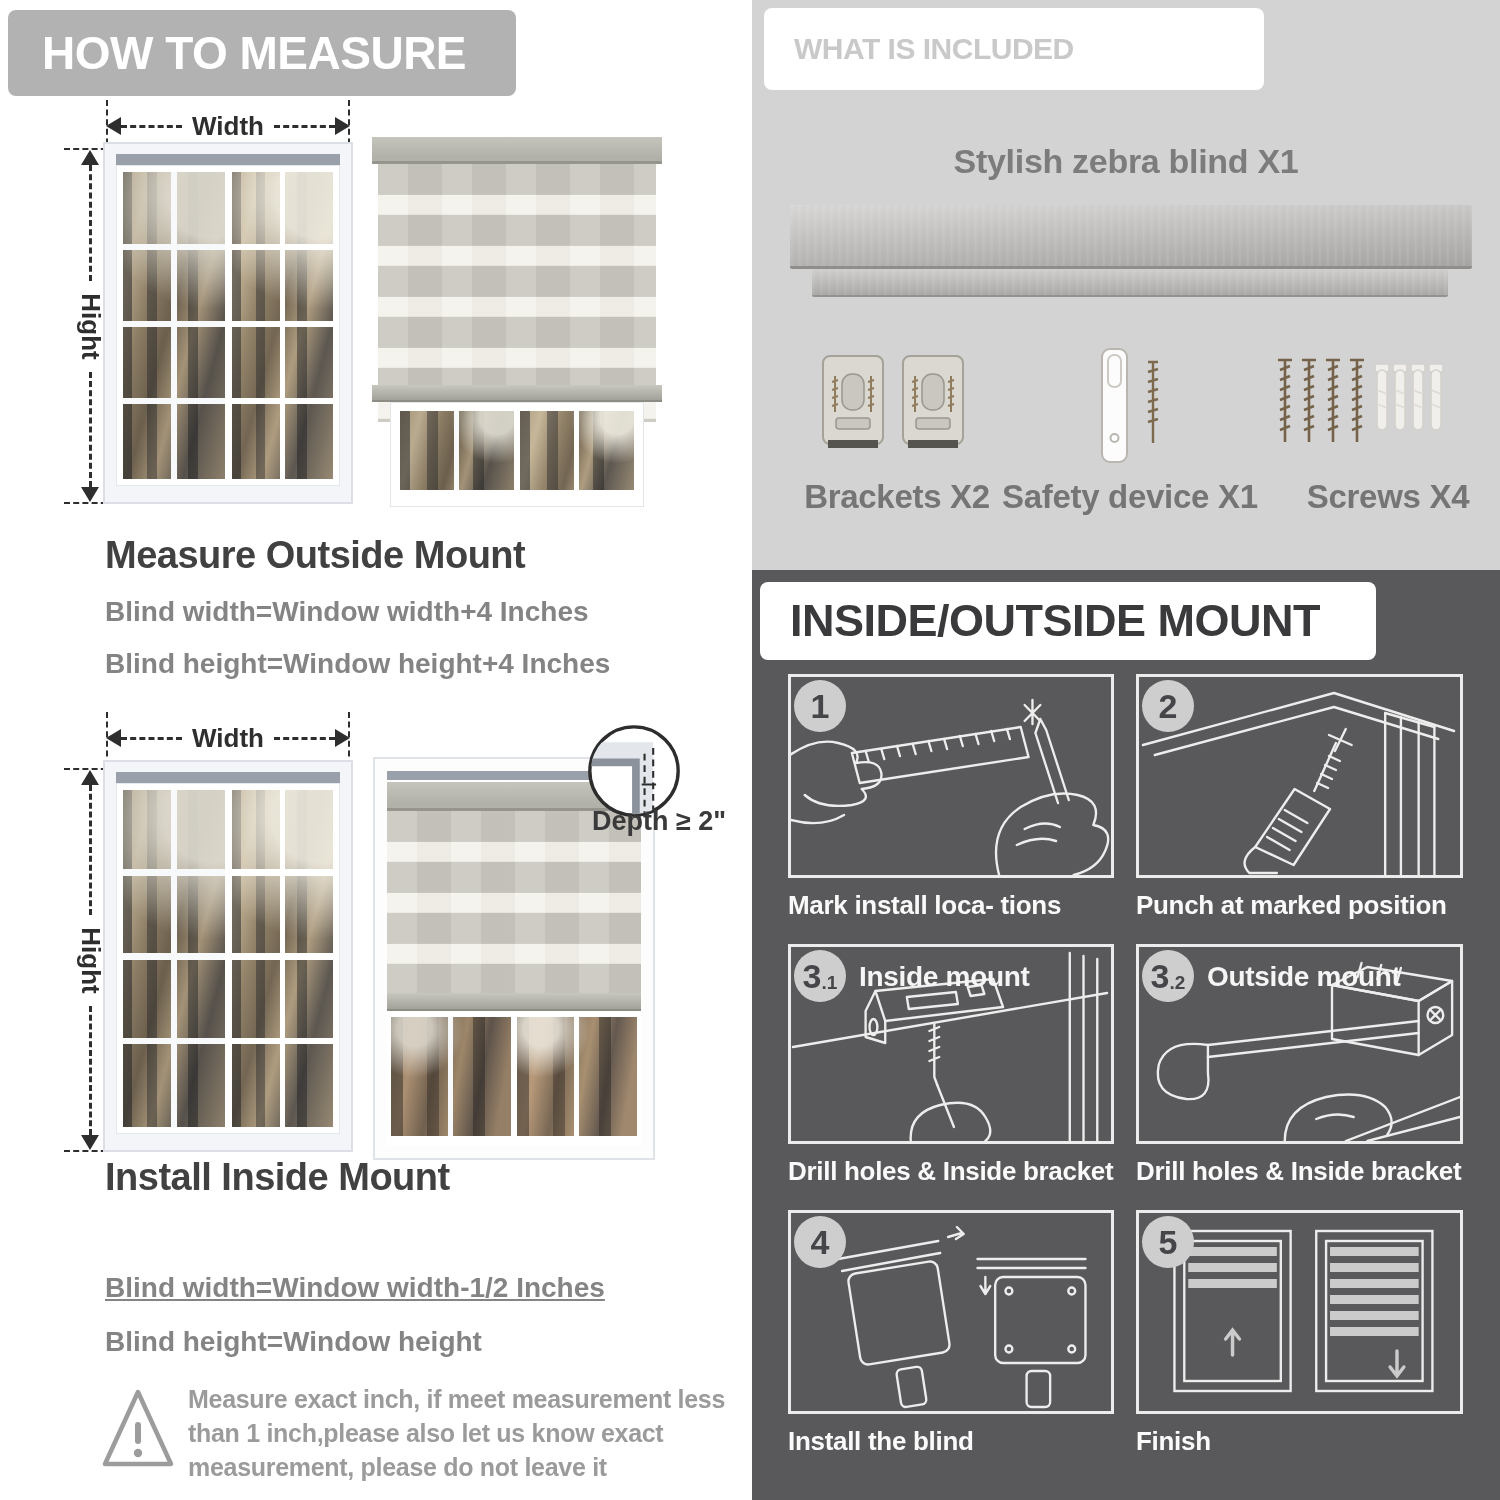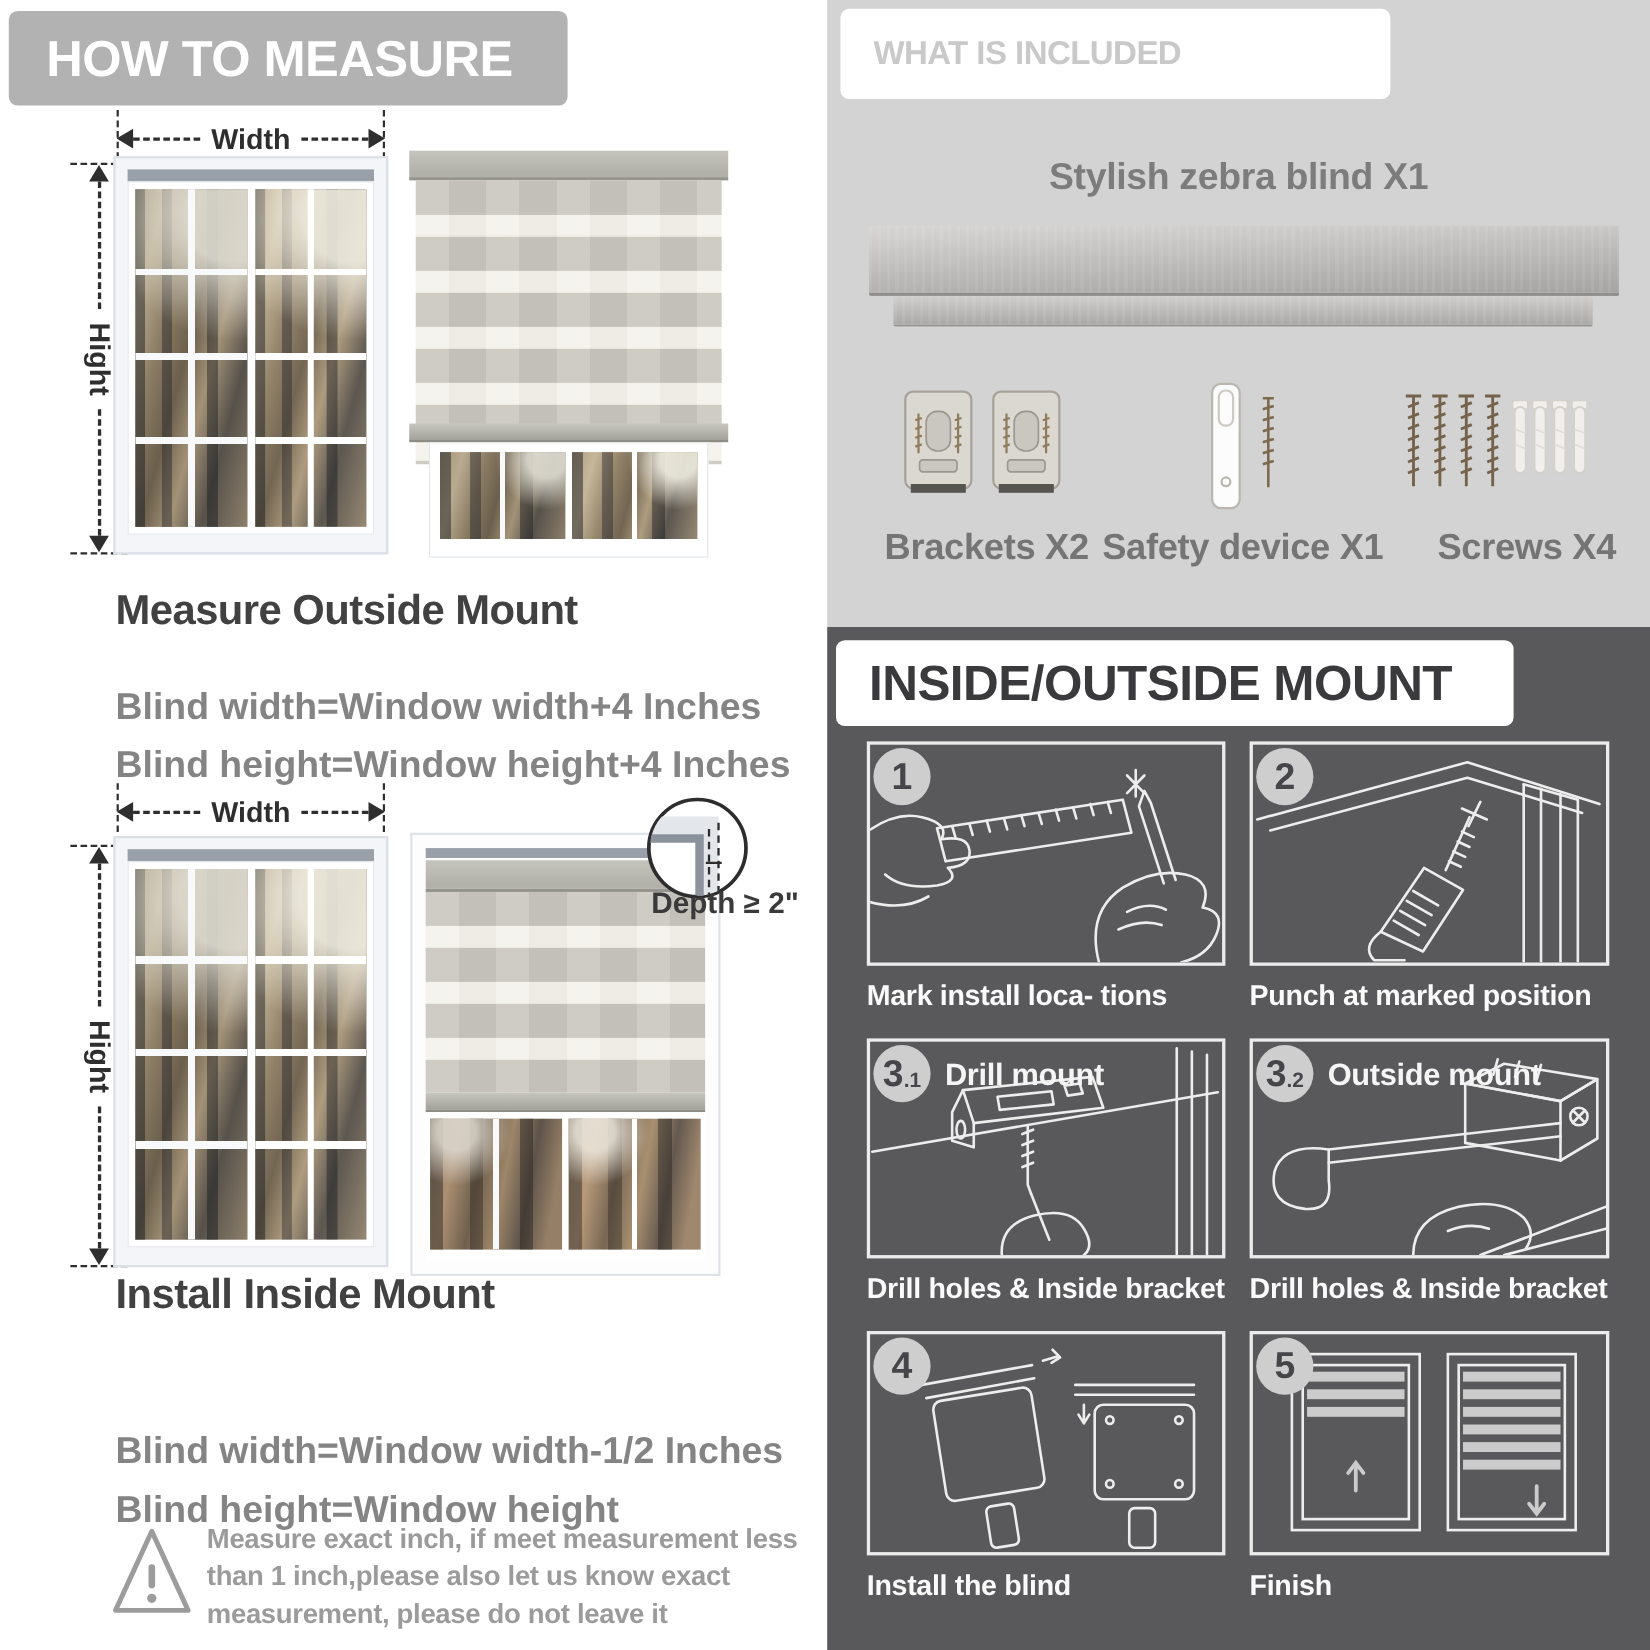--- a/index.html
+++ b/index.html
@@ -53,21 +53,21 @@
   .stripes{background:
     repeating-linear-gradient(90deg, rgba(255,255,255,.12) 0 30px, rgba(0,0,0,.025) 30px 64px),
     repeating-linear-gradient(180deg,#c7c5bc 0 30px,#cbc9c0 30px 31px,#f3f1ea 31px 50px,#ebe9e1 50px 51px);}
   .rail{background:linear-gradient(180deg,#c8c7bf,#a3a29a);border-bottom:2px solid #8e8d85;}
   .peek{background:#fff;border:1px solid #e2e5e9;padding:8px 9px 16px 9px;display:flex;gap:6px;}
   .blind2frame{background:#fdfdfd;border:2px solid #dfe3e8;padding:12px;display:flex;flex-direction:column;}
   .blind2frame .reveal{height:9px;background:#99a0aa;margin-bottom:2px;}
 
   
   .h-measure-title{font-size:38px;font-weight:700;color:#414141;letter-spacing:-0.5px;white-space:nowrap;}
-  .formula{font-size:34px;font-weight:700;color:#848484;white-space:nowrap;margin-top:28px;}
+  .formula{font-size:28px;font-weight:700;color:#848484;white-space:nowrap;}
   .depth-label{font-size:27px;font-weight:700;color:#3a3a3a;white-space:nowrap;}
   .note-text{font-size:25px;font-weight:700;color:#9b9b9b;line-height:34px;letter-spacing:-0.3px;}
   .product-label{font-size:34px;font-weight:700;color:#7c7c7c;text-align:center;letter-spacing:-0.3px;}
   .item-label{font-size:33px;font-weight:700;color:#757575;text-align:center;white-space:nowrap;letter-spacing:-0.3px;}
 
   
   .right-top{left:752px;top:0;width:748px;height:570px;background:#d3d3d3;}
   .right-bottom{left:752px;top:570px;width:748px;height:930px;background:#59595b;}
   .headrail{background:
     repeating-linear-gradient(90deg, rgba(255,255,255,.07) 0 3px, rgba(0,0,0,0) 3px 8px),
@@ -190,21 +190,21 @@
       <path d="M0 30 L60 30 L60 100" stroke="#e3e7ec" stroke-width="20" fill="none"></path>
       <path d="M0 41 L52 41 L52 100" stroke="#8b929b" stroke-width="8" fill="none"></path>
       <path d="M61 32 L61 100" stroke="#2d2d2d" stroke-width="2.2" stroke-dasharray="7 5" fill="none"></path>
       <path d="M70 26 L70 100" stroke="#2d2d2d" stroke-width="2.2" stroke-dasharray="7 5" fill="none"></path>
       <path d="M58 64 L73 64" stroke="#2d2d2d" stroke-width="2" fill="none"></path>
     </g>
   </svg>
   <div class="abs depth-label" style="left:592px;top:806px;">Depth ≥ 2"</div>
 
   <div class="abs h-measure-title" style="left:105px;top:1156px;">Install Inside Mount</div>
-  <div class="abs formula" style="left:105px;top:1272px;">Blind width=Window width-1/2 Inches</div>
+  <div class="abs formula" style="left:105px;top:1272px;text-decoration:underline;">Blind width=Window width-1/2 Inches</div>
   <div class="abs formula" style="left:105px;top:1326px;">Blind height=Window height</div>
 
   <svg class="abs" style="left:100px;top:1386px;" width="76" height="86" viewBox="0 0 76 86">
     <path d="M38 6 L71 78 L5 78 Z" fill="none" stroke="#9c9c9c" stroke-width="4.5" stroke-linejoin="round"></path>
     <rect x="35" y="36" width="6" height="22" rx="3" fill="#9c9c9c"></rect>
     <circle cx="38" cy="67" r="4.2" fill="#9c9c9c"></circle>
   </svg>
   <div class="abs note-text" style="left:188px;top:1382px;width:545px;">Measure exact inch, if meet measurement less than 1 inch,please also let us know exact measurement, please do not leave it</div>
 
   <div class="abs right-top">
@@ -336,21 +336,21 @@
             <ellipse cx="84" cy="80" rx="4" ry="8"></ellipse>
             <path d="M146 76 L146 130 M141 84 l10 -4 M141 94 l10 -4 M141 104 l10 -4 M141 114 l10 -4 M146 130 l3 8"></path>
             <path d="M149 138 L166 180"></path>
             <path d="M122 194 Q120 166 152 158 Q186 150 198 170 Q208 186 198 194"></path>
           </g>
         </svg>
         <div class="numball">
           <span class="n">3</span>
             <span class="s">.1</span>
         </div>
-        <div class="step-title">Drill mount</div>
+        <div class="step-title">Inside mount</div>
       </div>
       <div class="caption">Drill holes &amp;  Inside bracket</div>
     </div>
 
     <div class="step" style="left:384px;top:374px;width:327px;">
       <div class="panel" style="height:194px;">
         <svg viewBox="0 0 326 194" preserveAspectRatio="none">
           <g stroke="#ededed" stroke-width="2.4" fill="none" stroke-linecap="round" stroke-linejoin="round">
             <path d="M196 38 L232 20 L318 34 L284 54 Z"></path>
             <path d="M196 38 L284 54 L284 108 L196 92 Z"></path>

